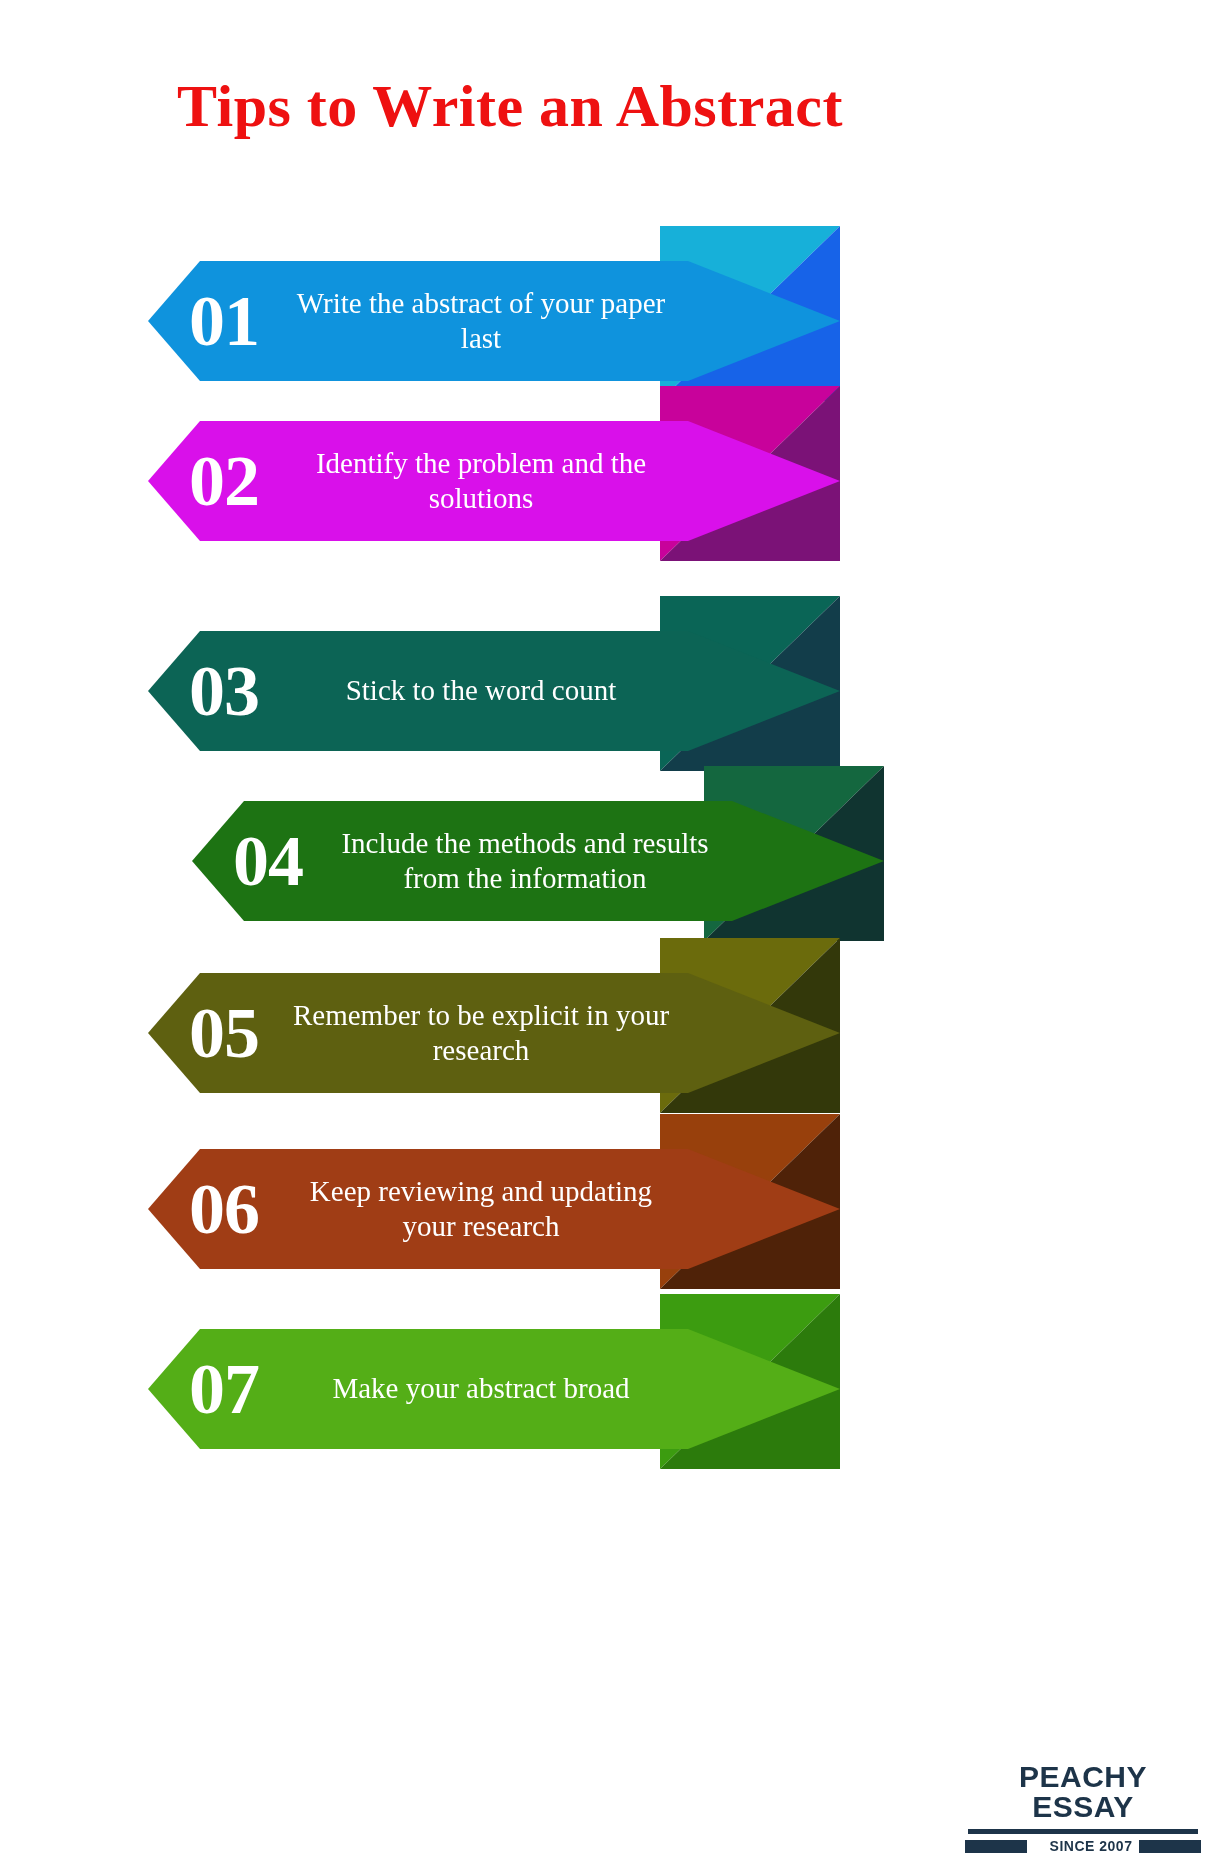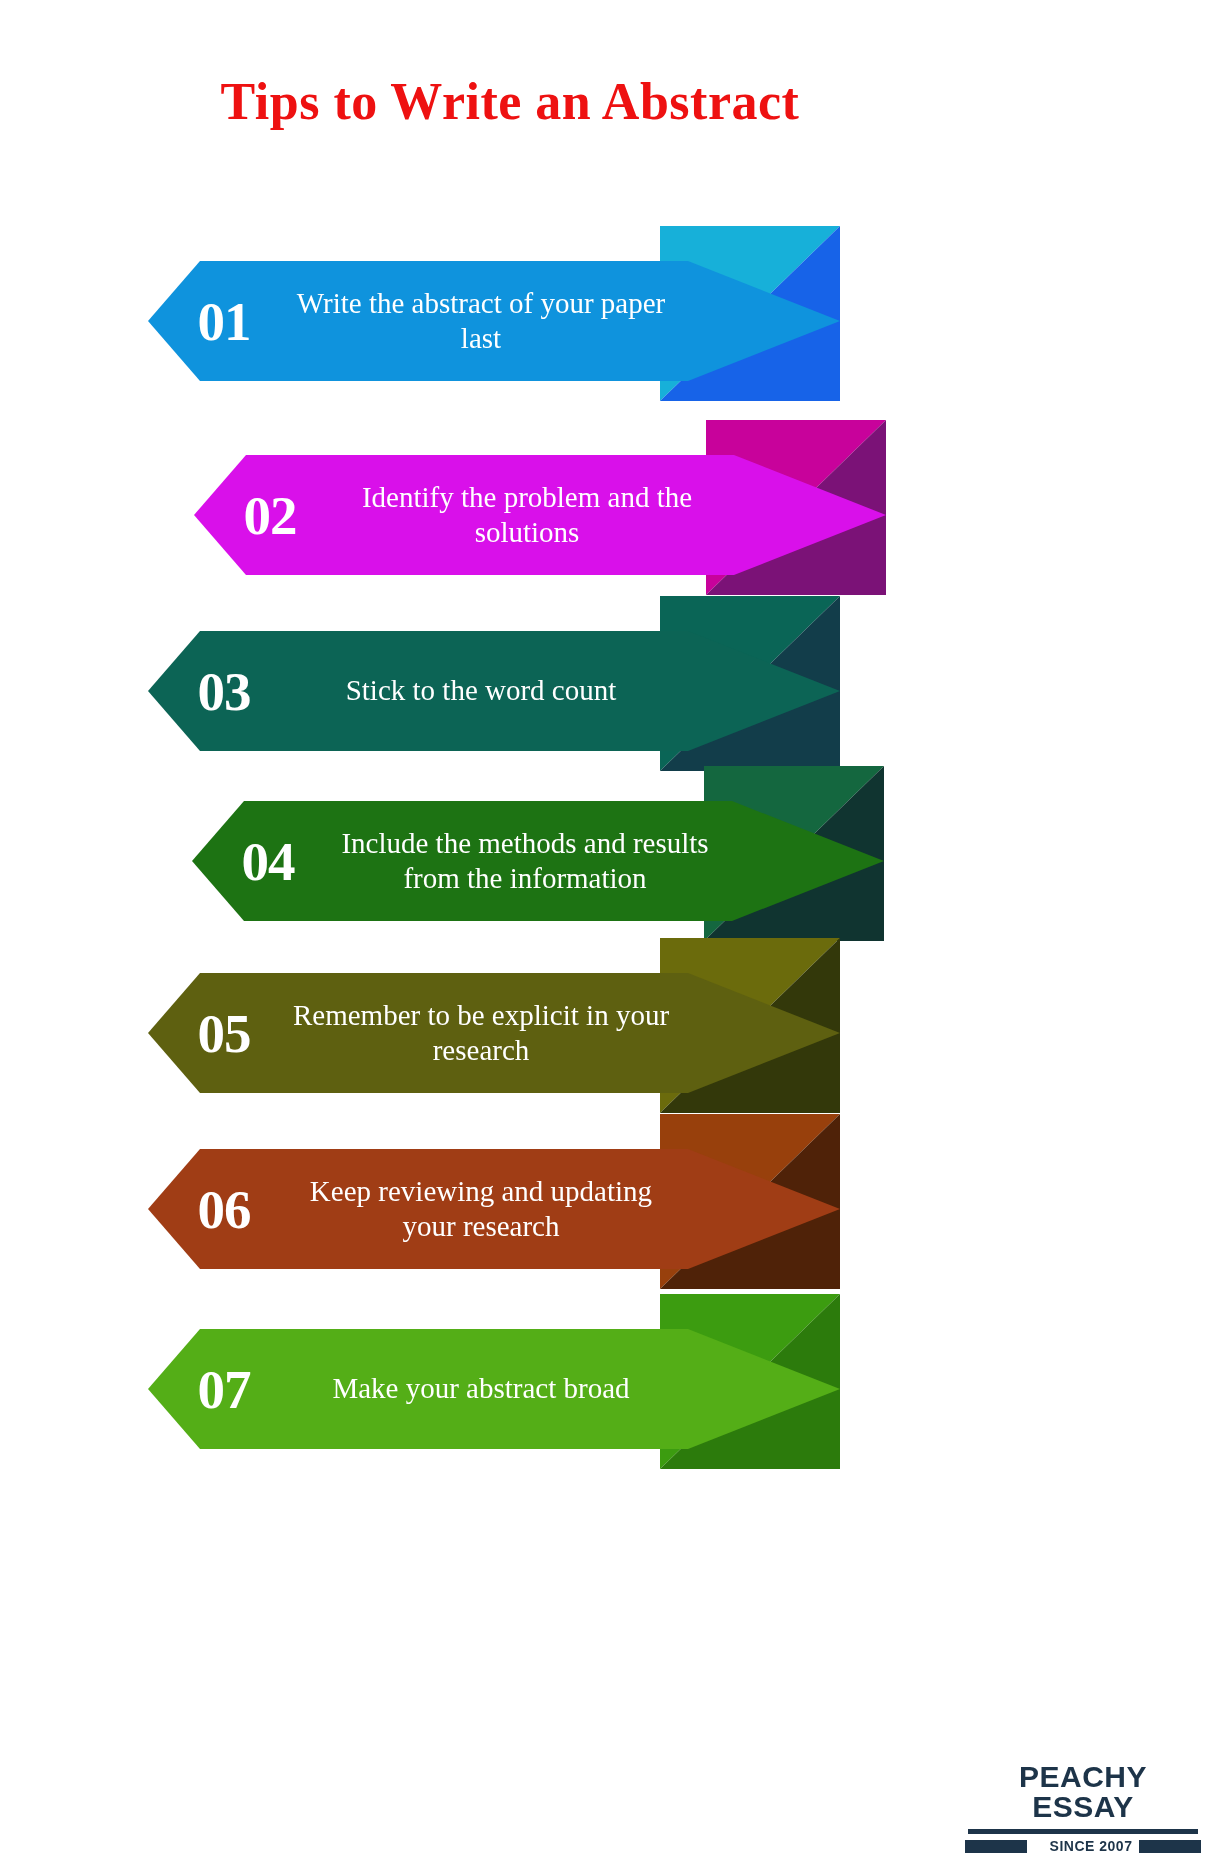--- a/index.html
+++ b/index.html
@@ -12,21 +12,21 @@
   }
   #page{position:relative;width:1220px;height:1866px;}
 
   
   .title{
     position:absolute;
     left:0;top:72px;width:1020px;
     text-align:center;
     font-family:"Liberation Serif", serif;
     font-weight:700;
-    font-size:52px;
+    font-size:60px;
     letter-spacing:0.5px;
     color:#ee1111;
     white-space:nowrap;
   }
 
   
   .row{
     position:absolute;
     left:0;
     width:1020px;
@@ -89,21 +89,21 @@
     display:flex;
     align-items:center;
     color:#ffffff;
   }
   .num{
     flex:0 0 auto;
     width:130px;
     text-align:center;
     font-family:"Liberation Serif", serif;
     font-weight:700;
-    font-size:55px;
+    font-size:72px;
     line-height:1;
     letter-spacing:-1px;
     padding-left:22px;
     box-sizing:border-box;
   }
   .txt{
     flex:1 1 auto;
     text-align:center;
     font-family:"Liberation Serif", serif;
     font-weight:400;
@@ -169,21 +169,21 @@
           <div class="sh-a" style="background: rgb(23, 176, 217);"></div>
           <div class="sh-b" style="background: rgb(23, 99, 232);"></div>
         </div>
         <div class="band" style="background: rgb(15, 147, 221);"></div>
         <div class="head" style="background: rgb(15, 147, 221);"></div>
         <div class="content">
           <div class="num">01</div>
           <div class="txt">Write the abstract of your paper last</div>
         </div>
       </div>
-      <div class="row" style="top: 420px; margin-left: 46px;">
+      <div class="row" style="top: 386px;">
         <div class="shadow">
           <div class="sh-a" style="background: rgb(200, 2, 155);"></div>
           <div class="sh-b" style="background: rgb(123, 18, 119);"></div>
         </div>
         <div class="band" style="background: rgb(217, 16, 234);"></div>
         <div class="head" style="background: rgb(217, 16, 234);"></div>
         <div class="content">
           <div class="num">02</div>
           <div class="txt">Identify the problem and the solutions</div>
         </div>

